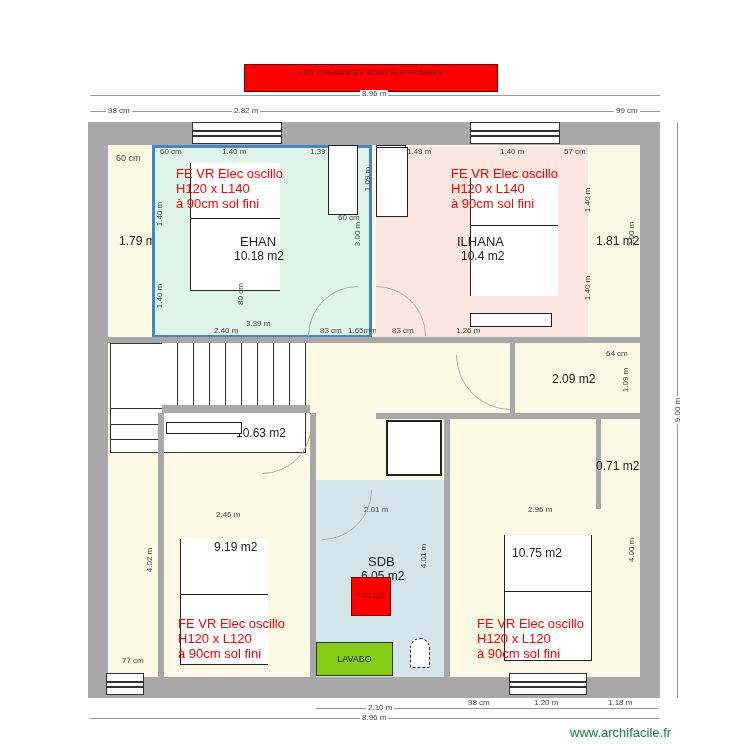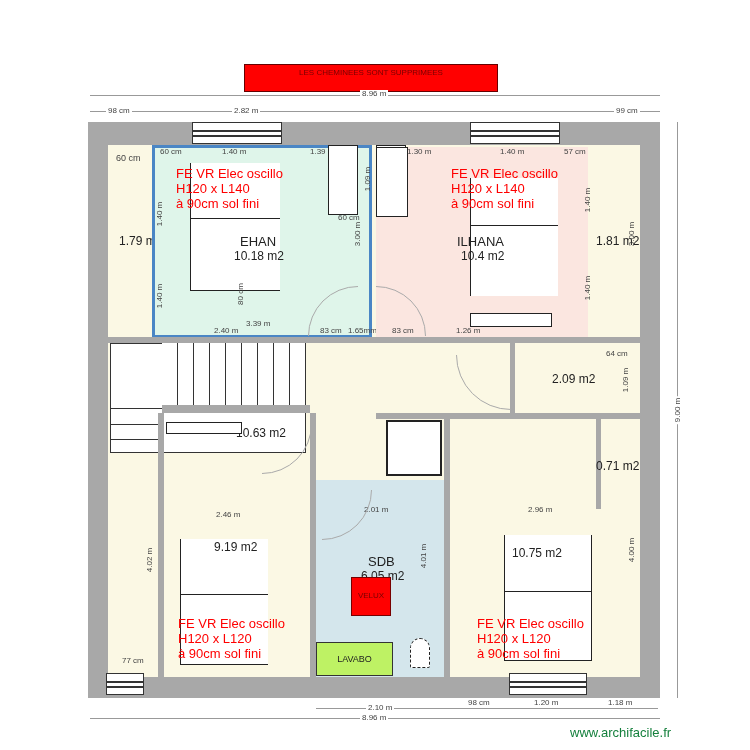--- a/index.html
+++ b/index.html
@@ -64,21 +64,21 @@
 <div class="door-arc" style="left:308px;top:286px;width:100px;height:100px;border-radius:50%;clip-path:inset(0 50% 50% 0);"></div>
 
 <div class="furn" style="left:328px;top:145px;width:30px;height:70px;"></div>
 <div class="furn" style="left:376px;top:145px;width:30px;height:70px;"></div>
 <div class="dim vtext" style="left:356px;top:175px;">1.09 m</div>
 <div class="dim" style="left:338px;top:214px;">60 cm</div>
 
 <div class="room" style="left:376px;top:147px;width:212px;height:190px;background:#fbe6e0;"></div>
 <div class="furn" style="left:376px;top:147px;width:32px;height:70px;"></div>
 <div class="win" style="left:470px;top:122px;width:90px;height:22px;"></div>
-<div class="dim" style="left:407px;top:148px;">1.30 m</div>
+<div class="dim" style="left:407px;top:148px;">1.49 m</div>
 <div class="dim" style="left:500px;top:148px;">1.40 m</div>
 <div class="dim" style="left:564px;top:148px;">57 cm</div>
 <div class="furn" style="left:470px;top:178px;width:88px;height:118px;border-top:none;border-right:none;border-bottom:none;"></div>
 <div class="abs" style="left:470px;top:225px;width:88px;height:1px;background:#222;"></div>
 <div class="furn" style="left:470px;top:313px;width:82px;height:14px;"></div>
 <div class="red" style="left:451px;top:166px;">
   <div>FE VR Elec oscillo</div>
   <div>H120 x L140</div>
   <div>à 90cm sol fini</div>
 </div>
@@ -120,21 +120,21 @@
 
 <div class="wall" style="left:310px;top:413px;width:6px;height:264px;"></div>
 <div class="wall" style="left:444px;top:413px;width:6px;height:264px;"></div>
 <div class="room" style="left:316px;top:480px;width:128px;height:197px;background:#d4e6ec;"></div>
 <div class="furn" style="left:386px;top:420px;width:56px;height:56px;border:2px solid #222;"></div>
 <div class="dim" style="left:364px;top:506px;">2.01 m</div>
 <div class="dim vtext" style="left:412px;top:552px;">4.01 m</div>
 <div class="label" style="left:368px;top:554px;font-size:13px;">SDB</div>
 <div class="label" style="left:361px;top:569px;">6.05 m2</div>
 <div class="abs" style="left:351px;top:577px;width:40px;height:39px;background:#f00;border:1px solid #700;box-sizing:border-box;font-size:8px;color:#700;text-align:center;line-height:36px;">VELUX</div>
-<div class="abs" style="left:316px;top:642px;width:77px;height:34px;background:#bef264;border:1px solid #333;box-sizing:border-box;font-size:9px;color:#222;text-align:center;line-height:32px;">LAVABO</div>
+<div class="abs" style="left:316px;top:642px;width:77px;height:34px;background:#84cc16;border:1px solid #333;box-sizing:border-box;font-size:9px;color:#222;text-align:center;line-height:32px;">LAVABO</div>
 <div class="abs" style="left:410px;top:638px;width:20px;height:30px;background:#fff;border:1px dashed #222;border-radius:10px 10px 2px 2px;box-sizing:border-box;"></div>
 <div class="door-arc" style="left:272px;top:440px;width:100px;height:100px;border-radius:50%;clip-path:inset(50% 0 0 50%);"></div>
 
 <div class="wall" style="left:158px;top:413px;width:6px;height:264px;"></div>
 <div class="dim vtext" style="left:138px;top:556px;">4.02 m</div>
 <div class="dim" style="left:122px;top:657px;">77 cm</div>
 <div class="win" style="left:106px;top:673px;width:38px;height:22px;"></div>
 <div class="dim" style="left:216px;top:511px;">2.46 m</div>
 <div class="furn" style="left:180px;top:539px;width:88px;height:126px;border-top:none;border-right:none;"></div>
 <div class="abs" style="left:180px;top:594px;width:88px;height:1px;background:#222;"></div>

